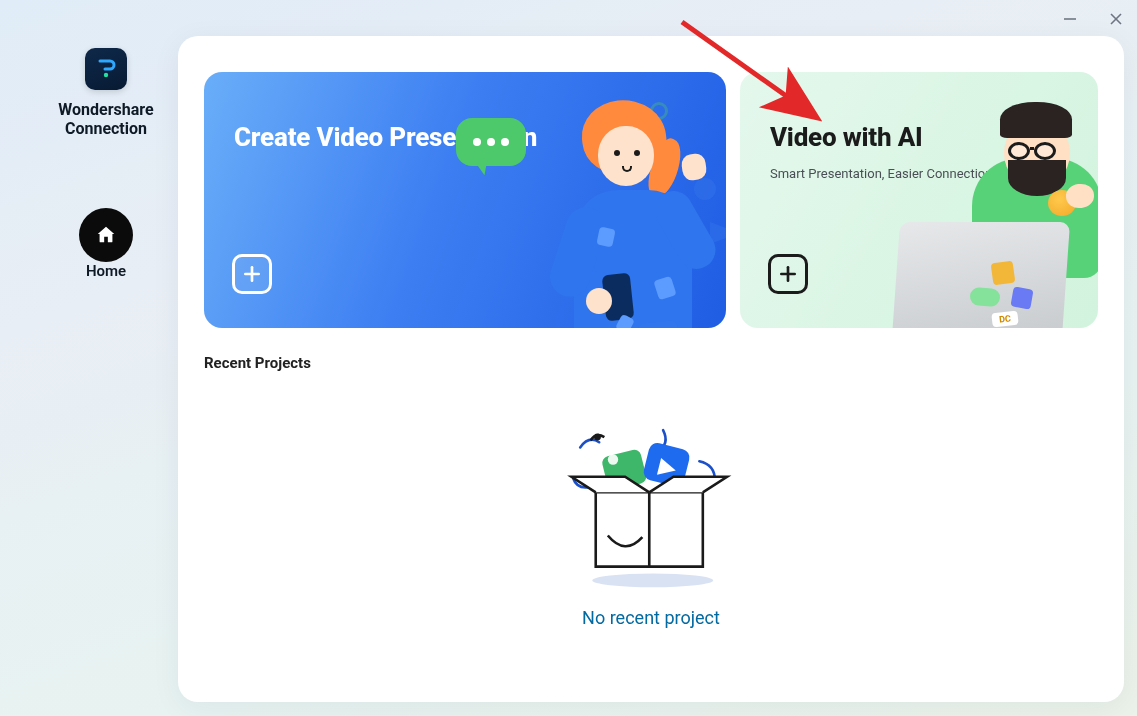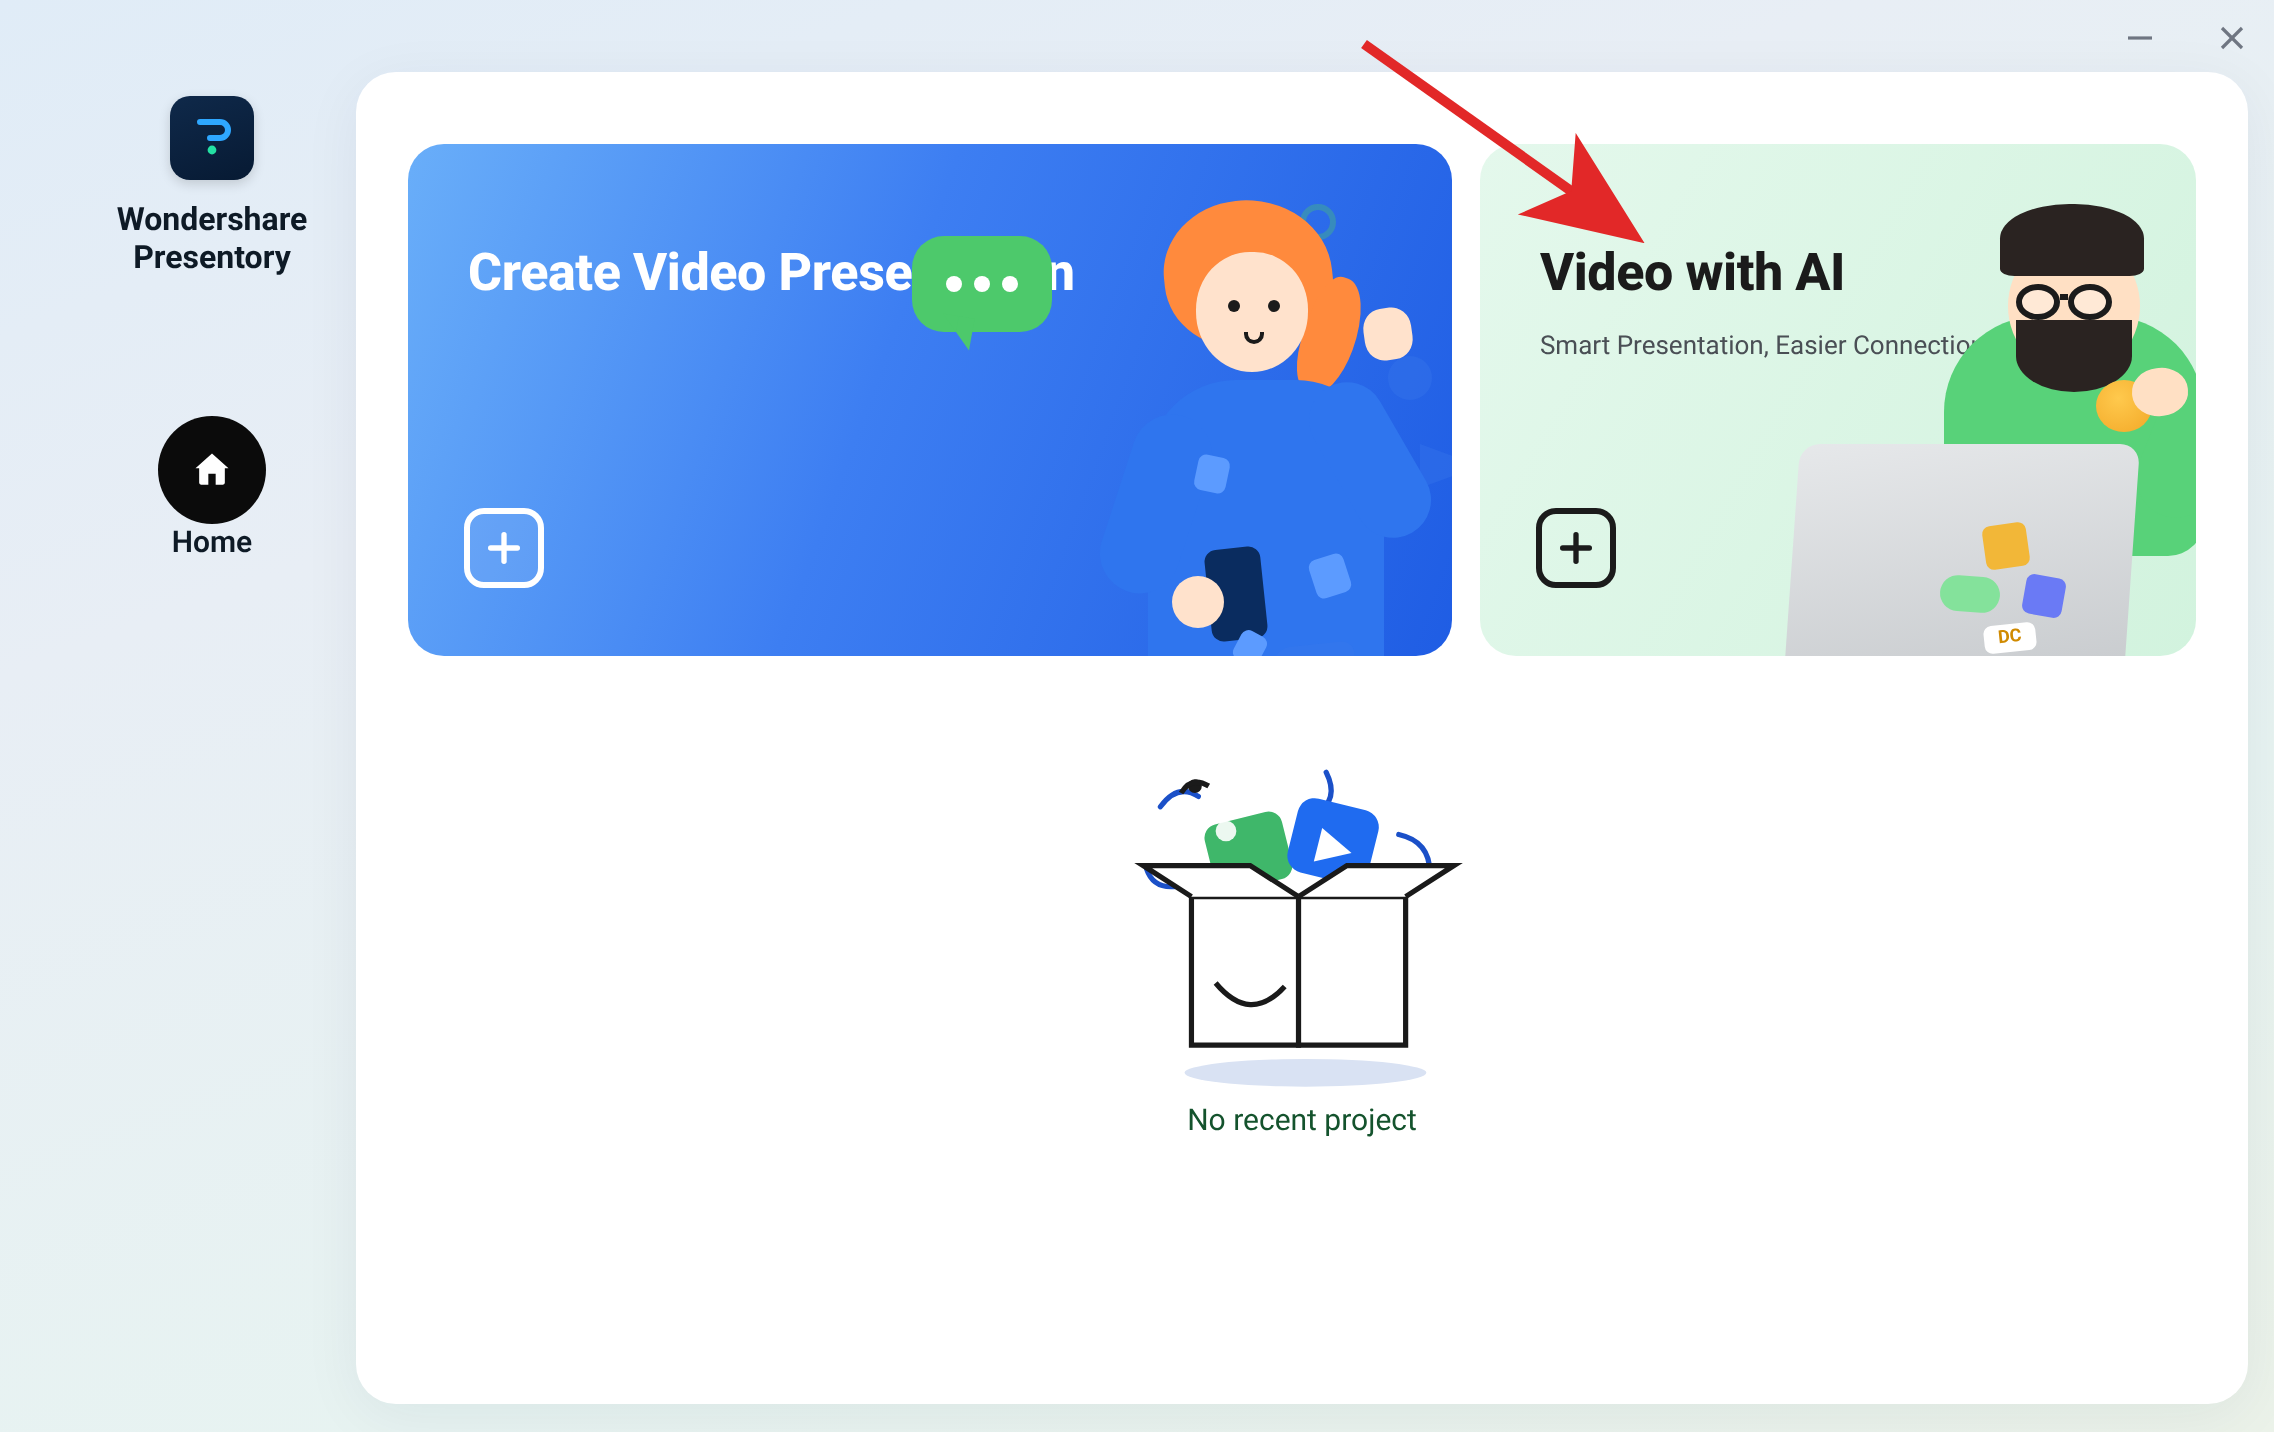--- a/index.html
+++ b/index.html
@@ -205,23 +205,23 @@
     color: #222;
   }
   .empty {
     margin-top: 50px;
     display: flex;
     flex-direction: column;
     align-items: center;
   }
   .empty svg { width:190px; height:170px; }
   .empty-label{
-    margin-top: 3px;
-    color:#14532d;
-    font-size: 15px;
+    margin-top: 15px;
+    color:#0369a1;
+    font-size: 18px;
   }
 
   
   .anno-arrow{
     position:absolute;
     left:670px; top:10px;
     width:160px; height:120px;
     pointer-events:none;
     z-index: 10;
   }
@@ -254,21 +254,21 @@
 
 <div class="sidebar">
   <div class="logo-badge">
     <svg width="24" height="24" viewBox="0 0 24 24" fill="none">
       <path d="M6 4 h10 a4 4 0 0 1 0 8 h-5" stroke="#2ea7ff" stroke-width="3" stroke-linecap="round" fill="none"></path>
       <circle cx="12" cy="18" r="2.2" fill="#24e0a3"></circle>
     </svg>
   </div>
   <div class="brand">
     <span>Wondershare</span>
-    <span>Presentory</span>
+    <span>Connection</span>
   </div>
   <div class="nav">
     <div class="nav-btn">
       <svg width="22" height="22" viewBox="0 0 24 24" fill="currentColor">
         <path d="M12 3 L3 11 h2 v8 a1 1 0 0 0 1 1 h4 v-6 h4 v6 h4 a1 1 0 0 0 1-1 v-8 h2 Z"></path>
       </svg>
     </div>
     <div class="nav-label">Home</div>
   </div>
 </div>
@@ -336,20 +336,21 @@
         <div class="laptop"></div>
         <div class="sticker s1"></div>
         <div class="sticker s2"></div>
         <div class="sticker s3"></div>
         <div class="sticker s4">DC</div>
       </div>
     </div>
 
   </div>
 
+  <div class="section-title">Recent Projects</div>
 
   <div class="empty">
     <svg viewBox="0 0 220 190" fill="none">
       <path d="M28 26 q10 -14 22 -6" stroke="#1b50c8" stroke-width="3" stroke-linecap="round" fill="none"></path>
       <path d="M20 62 q14 -2 18 10 q-14 2 -18 -10" stroke="#1b50c8" stroke-width="3" stroke-linecap="round" fill="none"></path>
       <circle cx="48" cy="14" r="4" fill="#1a1a1a"></circle>
       <path d="M40 18 q6 -10 16 -4" stroke="#1a1a1a" stroke-width="3" fill="none"></path>
       <path d="M124 6 q8 16 -6 24" stroke="#1b50c8" stroke-width="3" stroke-linecap="round" fill="none"></path>
       <path d="M166 42 q18 4 18 22" stroke="#1b50c8" stroke-width="3" stroke-linecap="round" fill="none"></path>
 

